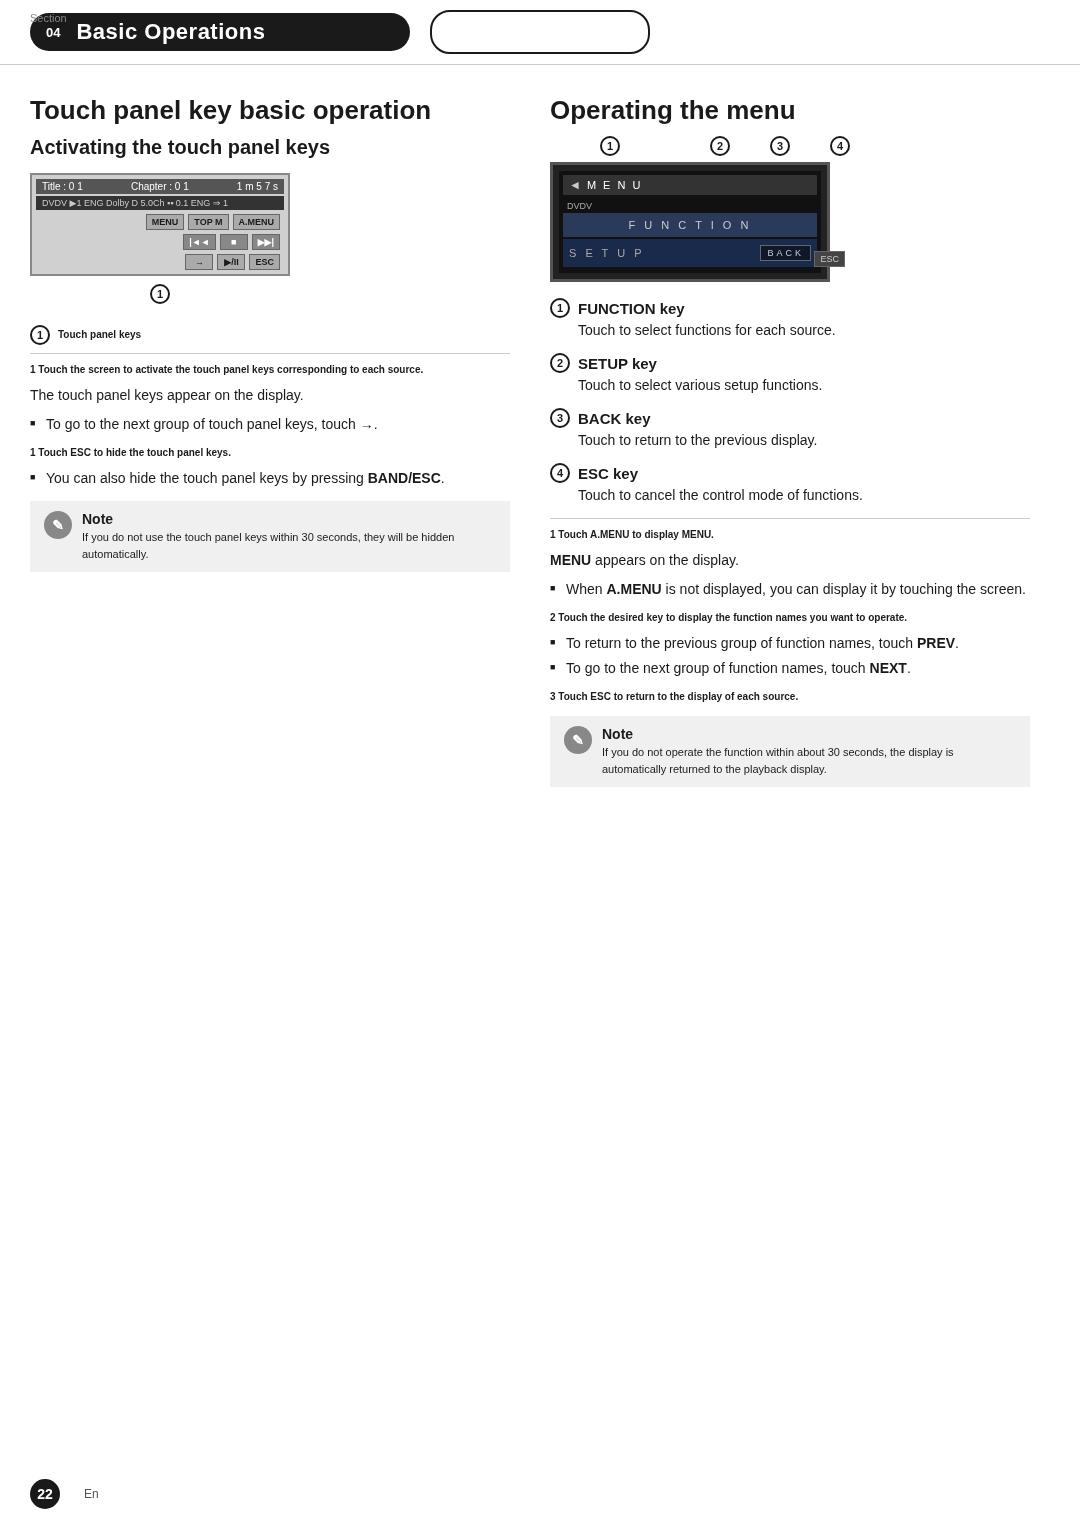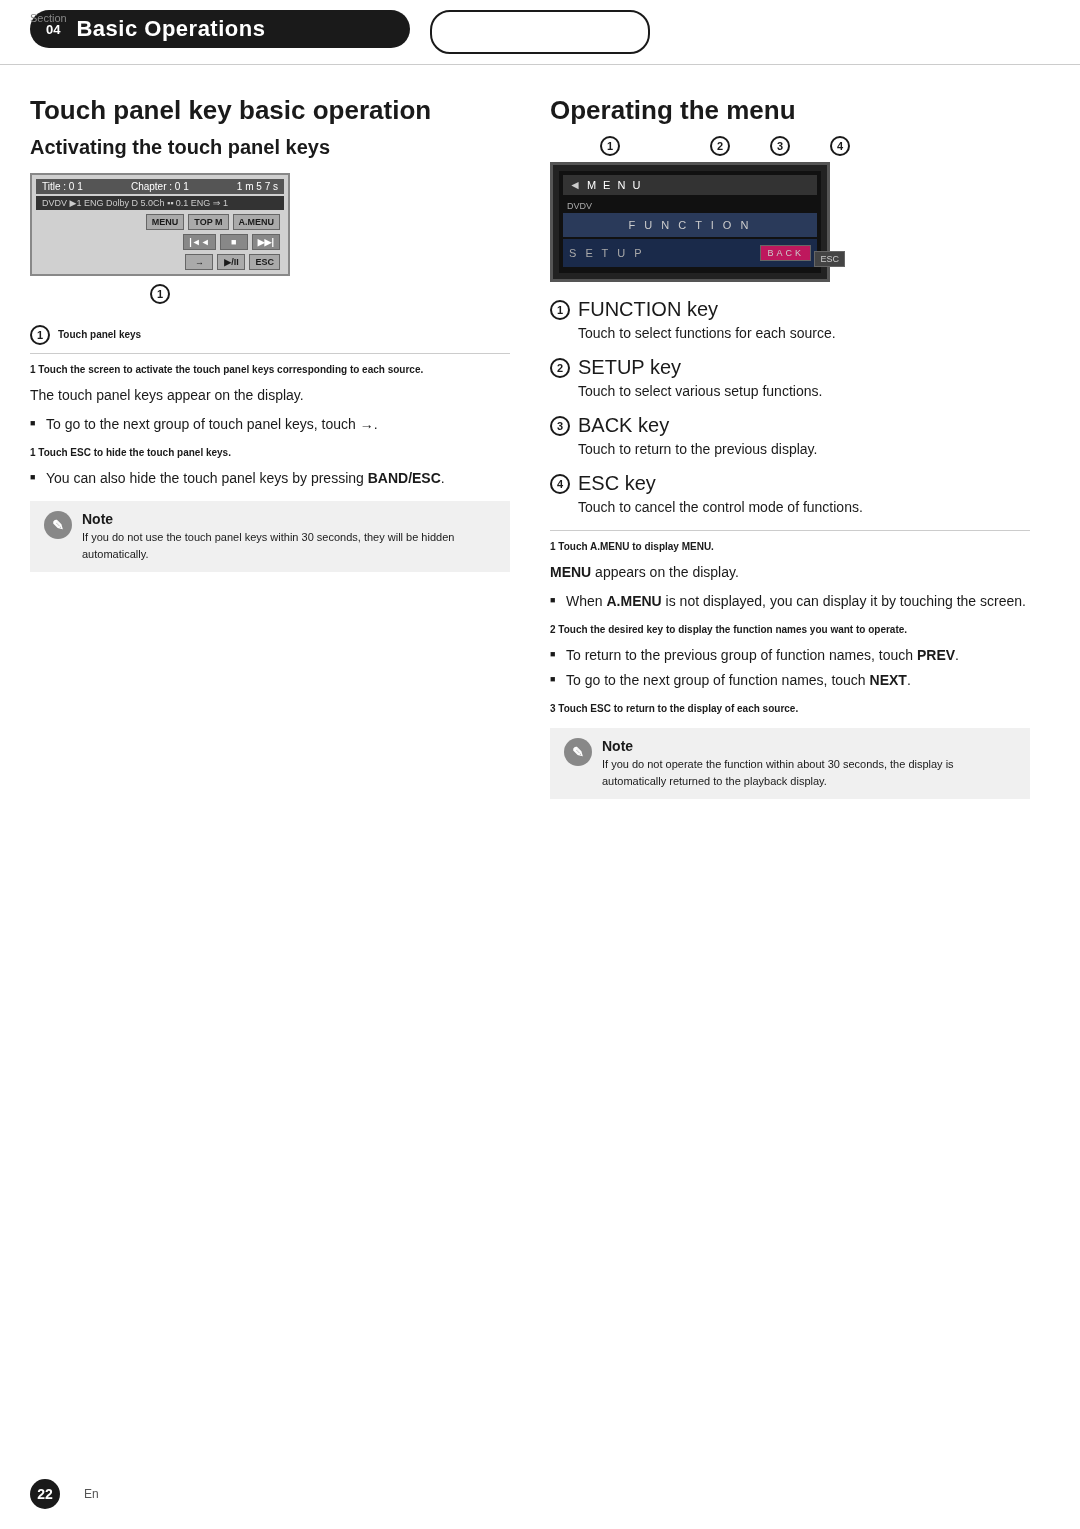--- a/index.html
+++ b/index.html
@@ -9,21 +9,21 @@
       background: #ffffff;
       font-family: Arial, Helvetica, sans-serif;
       font-size: 15px;
       color: #1a1a1a;
       position: relative;
     }
 
     
     .header {
       display: flex;
-      align-items: flex-start;
+      align-items: center;
       padding: 10px 30px;
       border-bottom: 1px solid #ccc;
       gap: 20px;
     }
     .section-badge {
       display: flex;
       align-items: center;
       background: #1a1a1a;
       border-radius: 20px;
       padding: 6px 20px 6px 8px;
@@ -266,40 +266,40 @@
       color: #aaa;
       font-size: 11px;
       letter-spacing: 3px;
       padding: 6px;
       margin-bottom: 2px;
       display: flex;
       justify-content: space-between;
       align-items: center;
     }
     .menu-back-btn {
-      background: #be185d;
+      background: #0f172a;
       color: #ccc;
       font-size: 9px;
       padding: 2px 6px;
       border: 1px solid #666;
     }
 
     
     .right-item {
       margin-bottom: 12px;
     }
     .right-item-header {
       display: flex;
       align-items: center;
       gap: 4px;
       margin-bottom: 2px;
     }
     .item-key {
-      font-weight: normal;
-      font-size: 20px;
+      font-weight: bold;
+      font-size: 15px;
     }
 
     
     .footer {
       position: absolute;
       bottom: 20px;
       left: 30px;
       display: flex;
       align-items: center;
       gap: 24px;

